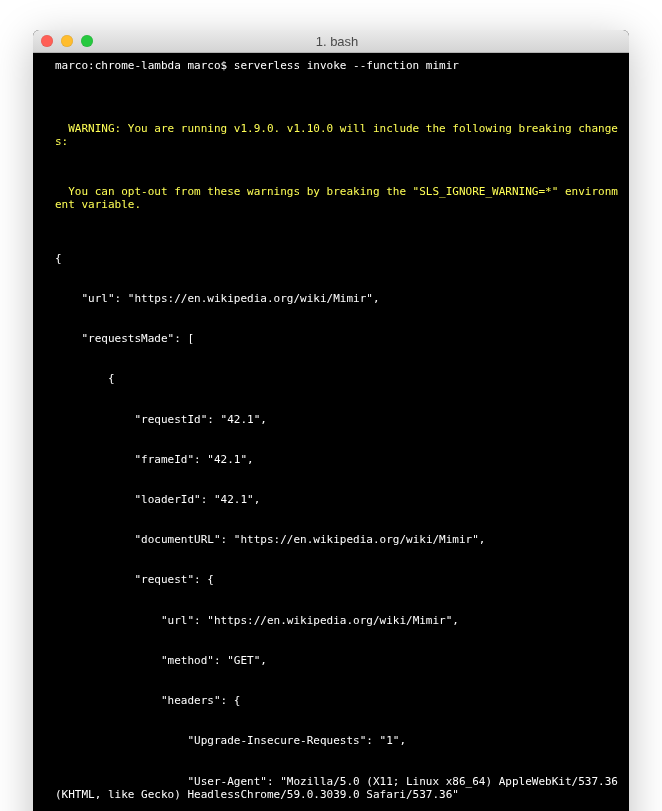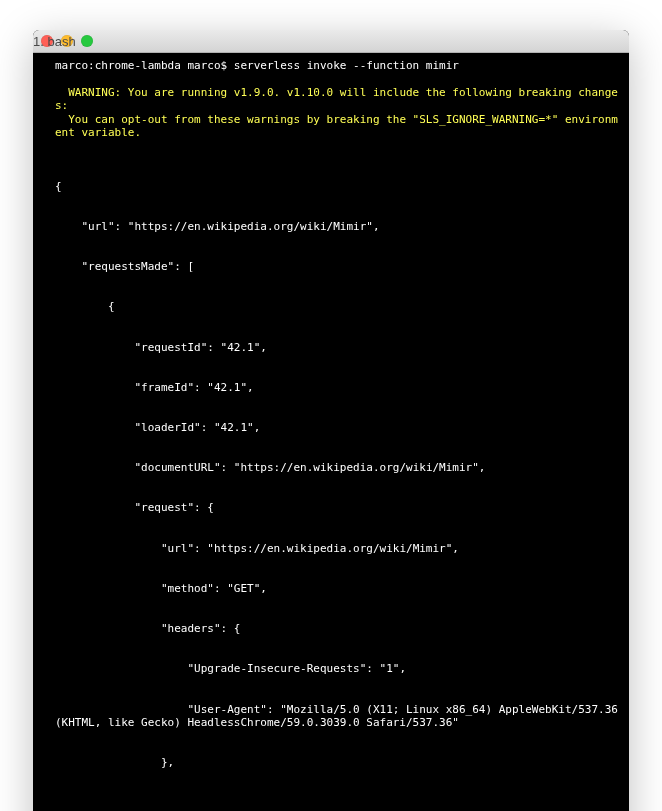--- a/index.html
+++ b/index.html
@@ -34,35 +34,37 @@
     height: 12px;
     border-radius: 50%;
     box-shadow: inset 0 0 1px rgba(0,0,0,0.3);
   }
   .tl-close { background: #ff5f56; }
   .tl-min   { background: #ffbd2e; }
   .tl-max   { background: #27c93f; }
   .title {
     position: absolute;
     width: 100%;
+    text-align: center;
     font-size: 13px;
     color: #4a4a4a;
     pointer-events: none;
+    margin-left: 6px;
   }
   .terminal {
     background: #000;
     padding: 6px 10px 30px 10px;
     font-family: "Menlo", "Consolas", monospace;
     font-size: 11px;
     line-height: 1.22;
     color: #fff;
     min-height: 720px;
   }
   .prompt { color: #fff; }
-  .warn { color: #ffff55; }
+  .warn { color: #ffff55; margin-top: 36px; }
   .json { color: #fff; white-space: pre-wrap; word-break: break-all; }
   .line { white-space: pre-wrap; word-break: break-all; padding-left: 12px; }
 </style>
 </head>
 <body>
 
 <div class="window">
   <div class="titlebar">
     <div class="traffic-lights">
       <div class="tl tl-close"></div>

